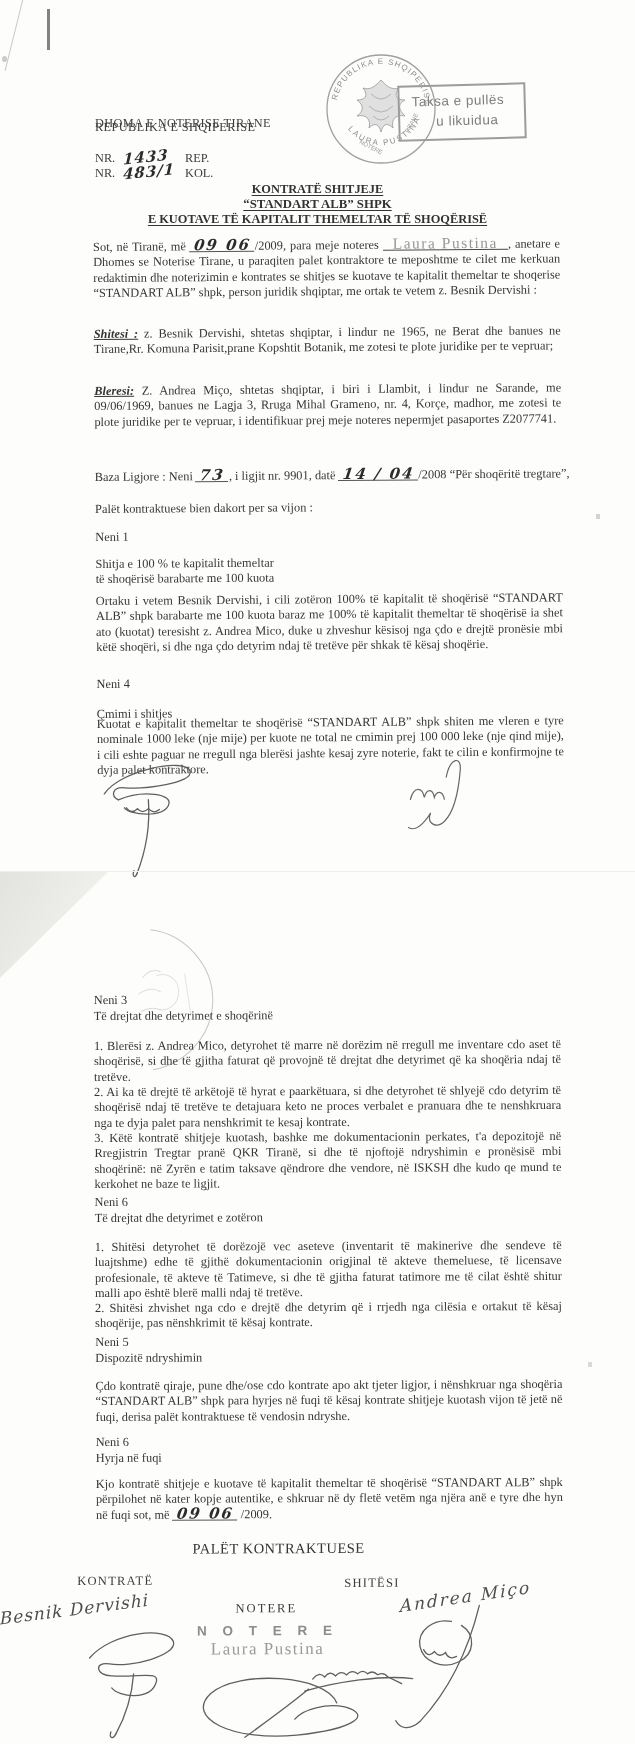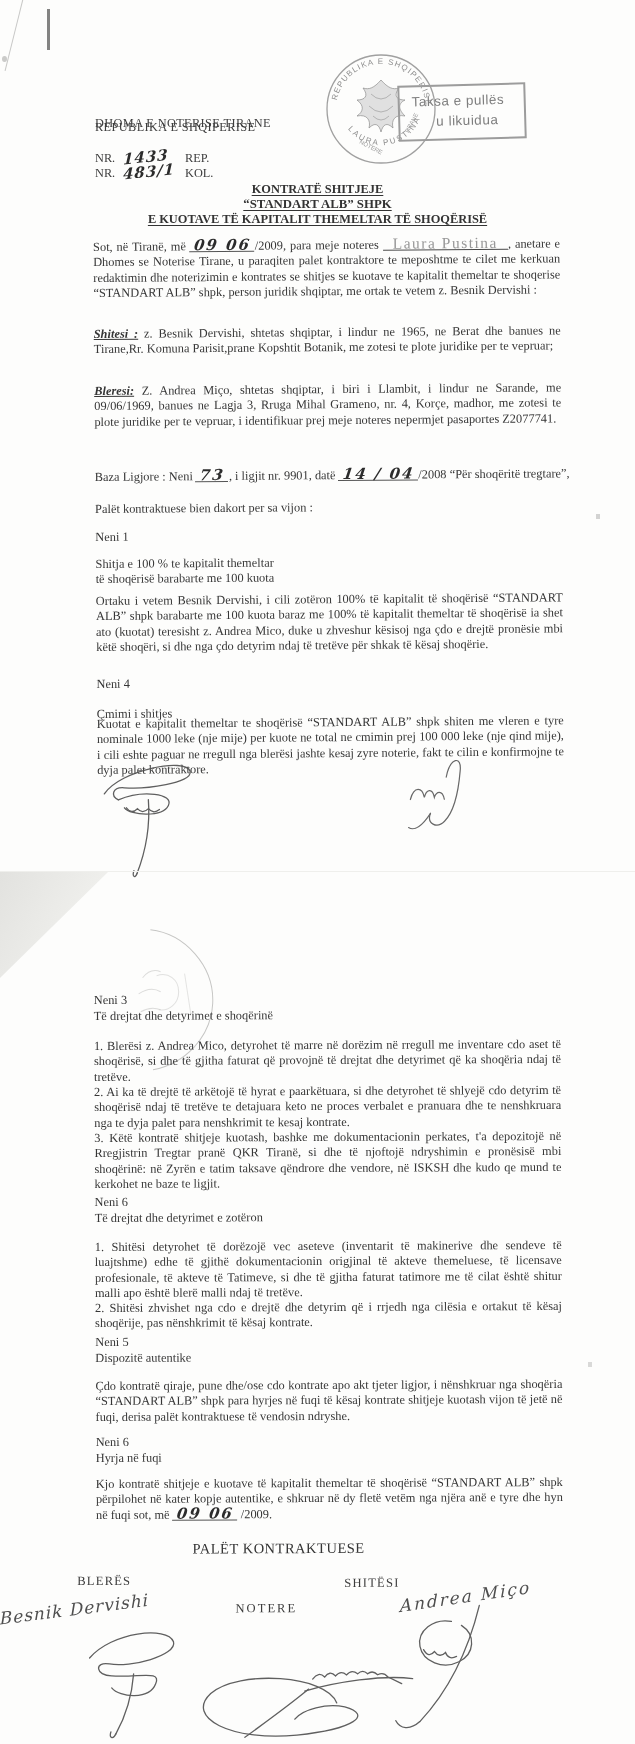--- a/index.html
+++ b/index.html
@@ -167,34 +167,38 @@
     <p class="abs para" style="top:1039px;margin:0">1. Blerësi z. Andrea Mico, detyrohet të marre në dorëzim në rregull me inventare cdo aset të shoqërisë, si dhe të gjitha faturat që provojnë të drejtat dhe detyrimet që ka shoqëria ndaj të tretëve.</p>
     <p class="abs para" style="top:1085px;margin:0">2. Ai ka të drejtë të arkëtojë të hyrat e paarkëtuara, si dhe detyrohet të shlyejë cdo detyrim të shoqërisë ndaj të tretëve te detajuara keto ne proces verbalet e pranuara dhe te nenshkruara nga te dyja palet para nenshkrimit te kesaj kontrate.</p>
     <p class="abs para" style="top:1131px;margin:0">3. Këtë kontratë shitjeje kuotash, bashke me dokumentacionin perkates, t'a depozitojë në Rregjistrin Tregtar pranë QKR Tiranë, si dhe të njoftojë ndryshimin e pronësisë mbi shoqërinë: në Zyrën e tatim taksave qëndrore dhe vendore, në ISKSH dhe kudo qe mund te kerkohet ne baze te ligjit.</p>
 
     <div class="abs h" style="top:1195px">Neni 6</div>
     <div class="abs h" style="top:1211px">Të drejtat dhe detyrimet e zotëron</div>
     <p class="abs para" style="top:1240px;margin:0">1. Shitësi detyrohet të dorëzojë vec aseteve (inventarit të makinerive dhe sendeve të luajtshme) edhe të gjithë dokumentacionin origjinal të akteve themeluese, të licensave profesionale, të akteve të Tatimeve, si dhe të gjitha faturat tatimore me të cilat është shitur malli apo është blerë malli ndaj të tretëve.</p>
     <p class="abs para" style="top:1301px;margin:0">2. Shitësi zhvishet nga cdo e drejtë dhe detyrim që i rrjedh nga cilësia e ortakut të kësaj shoqërije, pas nënshkrimit të kësaj kontrate.</p>
 
     <div class="abs h" style="top:1335px">Neni 5</div>
-    <div class="abs h" style="top:1351px">Dispozitë autentike</div>
+    <div class="abs h" style="top:1351px">Dispozitë ndryshimin</div>
     <p class="abs para" style="top:1379px;margin:0">Çdo kontratë qiraje, pune dhe/ose cdo kontrate apo akt tjeter ligjor, i nënshkruar nga shoqëria “STANDART ALB” shpk  para hyrjes në fuqi të kësaj kontrate shitjeje kuotash vijon të jetë në fuqi, derisa palët kontraktuese të vendosin ndryshe.</p>
 
     <div class="abs h" style="top:1435px">Neni 6</div>
     <div class="abs h" style="top:1451px">Hyrja në fuqi</div>
     <p class="abs para" style="top:1477px;margin:0">
       <span>Kjo kontratë shitjeje e kuotave të kapitalit themeltar të shoqërisë “STANDART ALB” shpk përpilohet në kater kopje autentike, e shkruar në dy fletë vetëm nga njëra anë e tyre dhe hyn në fuqi sot, më </span><span class="hand hand-inline">09 06</span><span> /2009.</span>
     </p>
 
     <div class="abs parties">PALËT KONTRAKTUESE</div>
-    <div class="abs party-lab" style="left:76px;top:1574px">BLERËS</div>
+    <div class="abs party-lab" style="left:76px;top:1574px">KONTRATË</div>
     <div class="abs party-lab" style="left:343px;top:1577px">SHITËSI</div>
     <div class="abs party-lab" style="left:200px;top:1602px;width:130px;text-align:center;letter-spacing:2px">NOTERE</div>
 
+    <div class="abs notere-stamp">
+      <div class="l1">N O T E R E</div>
+      <div class="l2">Laura Pustina</div>
+    </div>
 
     <div class="abs script-name" style="left:-2px;top:1599px;font-size:17px;letter-spacing:1px;transform:rotate(-7deg) skewX(-6deg)">Besnik Dervishi</div>
     <div class="abs script-name" style="left:398px;top:1588px;font-size:17px;letter-spacing:2px;transform:rotate(-8deg) skewX(-8deg)">Andrea Miço</div>
 
     <svg class="abs" style="left:80px;top:1628px" width="110" height="112" viewBox="0 0 110 112">
       <g fill="none" stroke="#4f4f4f" stroke-width="1.3" stroke-linecap="round" opacity=".9">
         <path d="M8,30 C30,4 86,-2 92,14 C96,28 48,40 28,36 C12,33 14,48 30,48 C58,50 80,42 74,56 C68,72 38,70 30,60"></path>
         <path d="M52,46 C50,70 44,88 34,106"></path>
         <path d="M34,106 C31,112 27,110 29,104"></path>
       </g>

